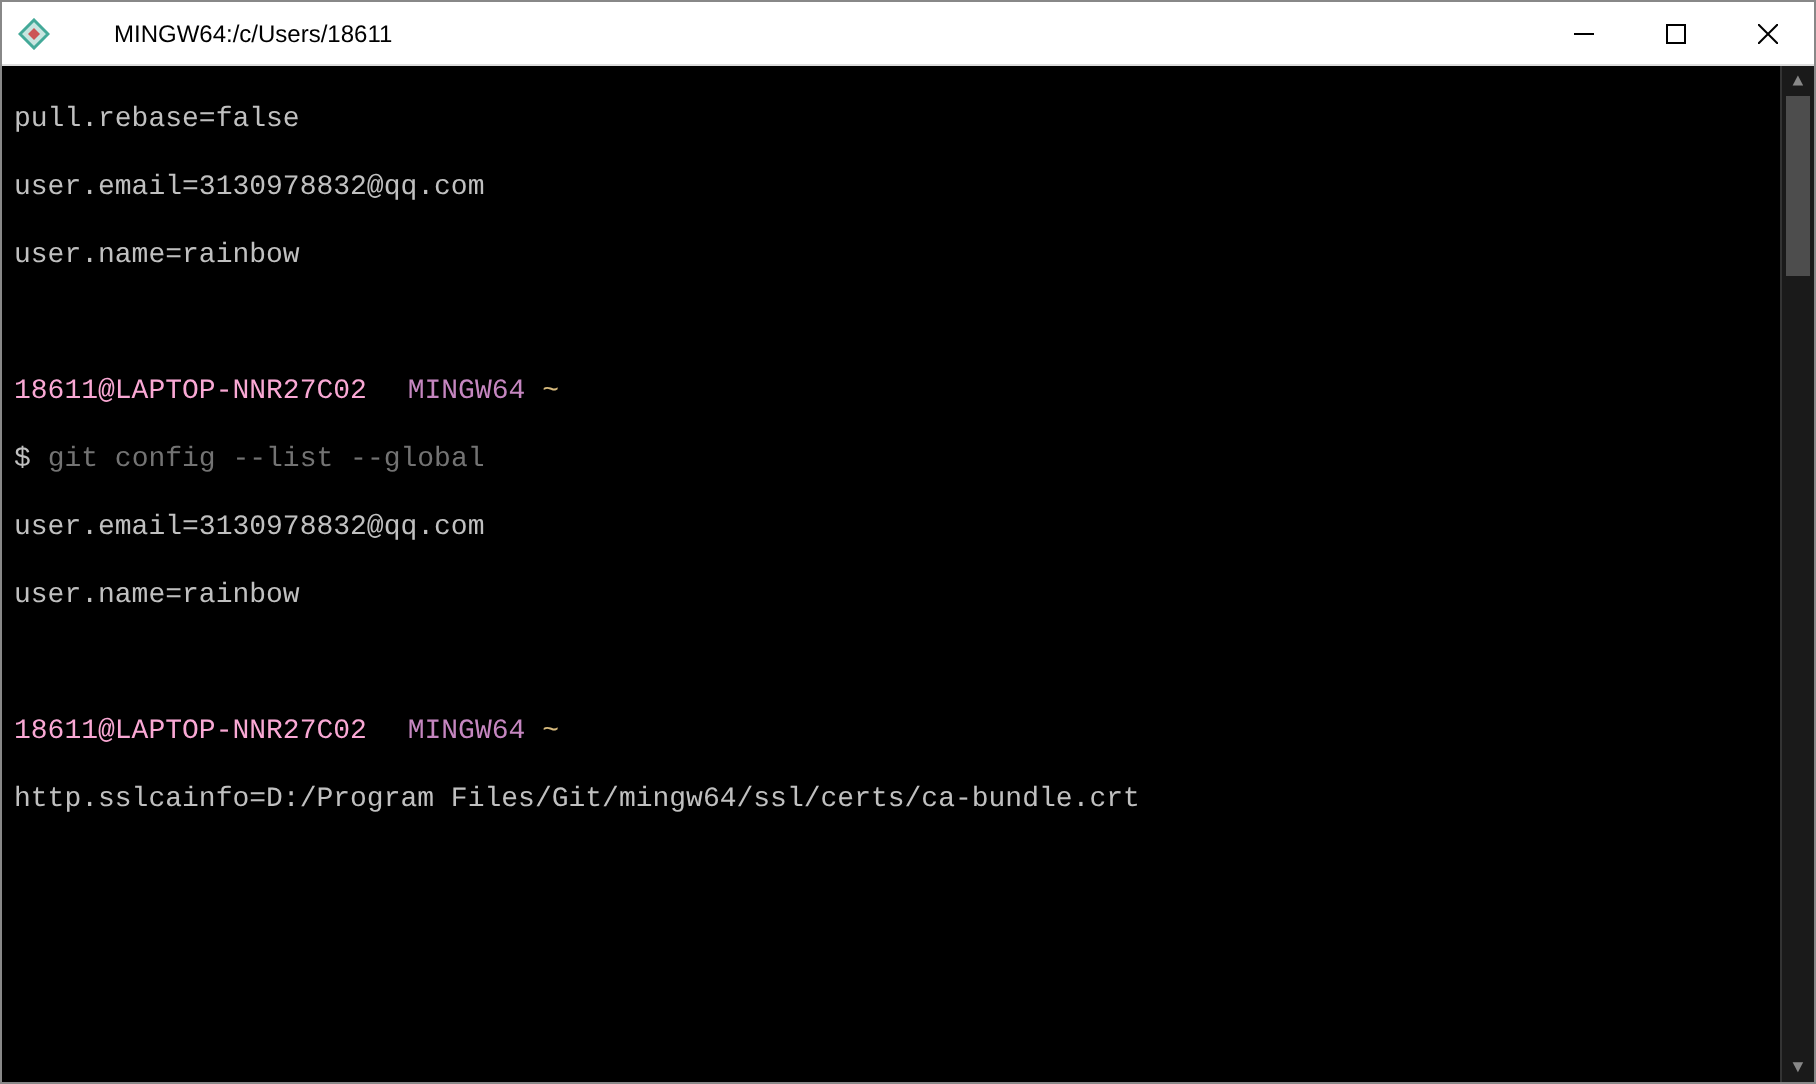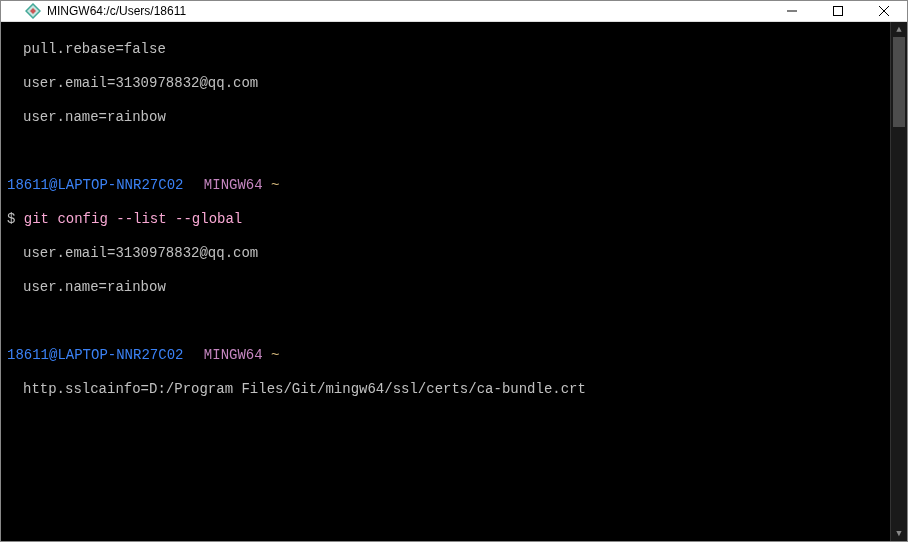--- a/index.html
+++ b/index.html
@@ -16,27 +16,28 @@
     }
     .window {
       width: 908px;
       height: 542px;
       border: 1px solid #888;
       display: flex;
       flex-direction: column;
       background: #fff;
     }
     .titlebar {
-      height: 21px;
+      height: 32px;
       background: #fff;
       display: flex;
       align-items: center;
-      padding-left: 24px;
+      padding-left: 8px;
       border-bottom: 1px solid #ddd;
       flex-shrink: 0;
+      gap: 26px;
     }
     .app-icon {
       width: 16px;
       height: 16px;
       margin-right: 6px;
     }
     .titlebar-title {
       font-family: 'Segoe UI', Tahoma, sans-serif;
       font-size: 12px;
       color: #000;
@@ -93,26 +94,26 @@
       height: 15px;
       display: flex;
       align-items: center;
       justify-content: center;
       color: #888;
       font-size: 9px;
     }
     .scroll-arrow-up { top: 0; }
     .scroll-arrow-down { bottom: 0; }
     .line { display: block; }
-    .user-host { color: #3b82f6; }
+    .user-host { color: #f9a8d4; }
     .mingw { color: #c586c0; margin-left: 12px; }
     .tilde { color: #d7ba7d; }
     .prompt-dollar { color: #c0c0c0; }
-    .cmd-text { color: #f9a8d4; }
-    .output-text { color: #c0c0c0; margin-left: 16px; }
+    .cmd-text { color: #737373; }
+    .output-text { color: #c0c0c0; }
     .highlight-box {
       border: 2px solid #e08643;
       padding: 0 2px;
       margin-left: -3px;
     }
   </style>
 </head>
 <body>
 
 <div class="window">

